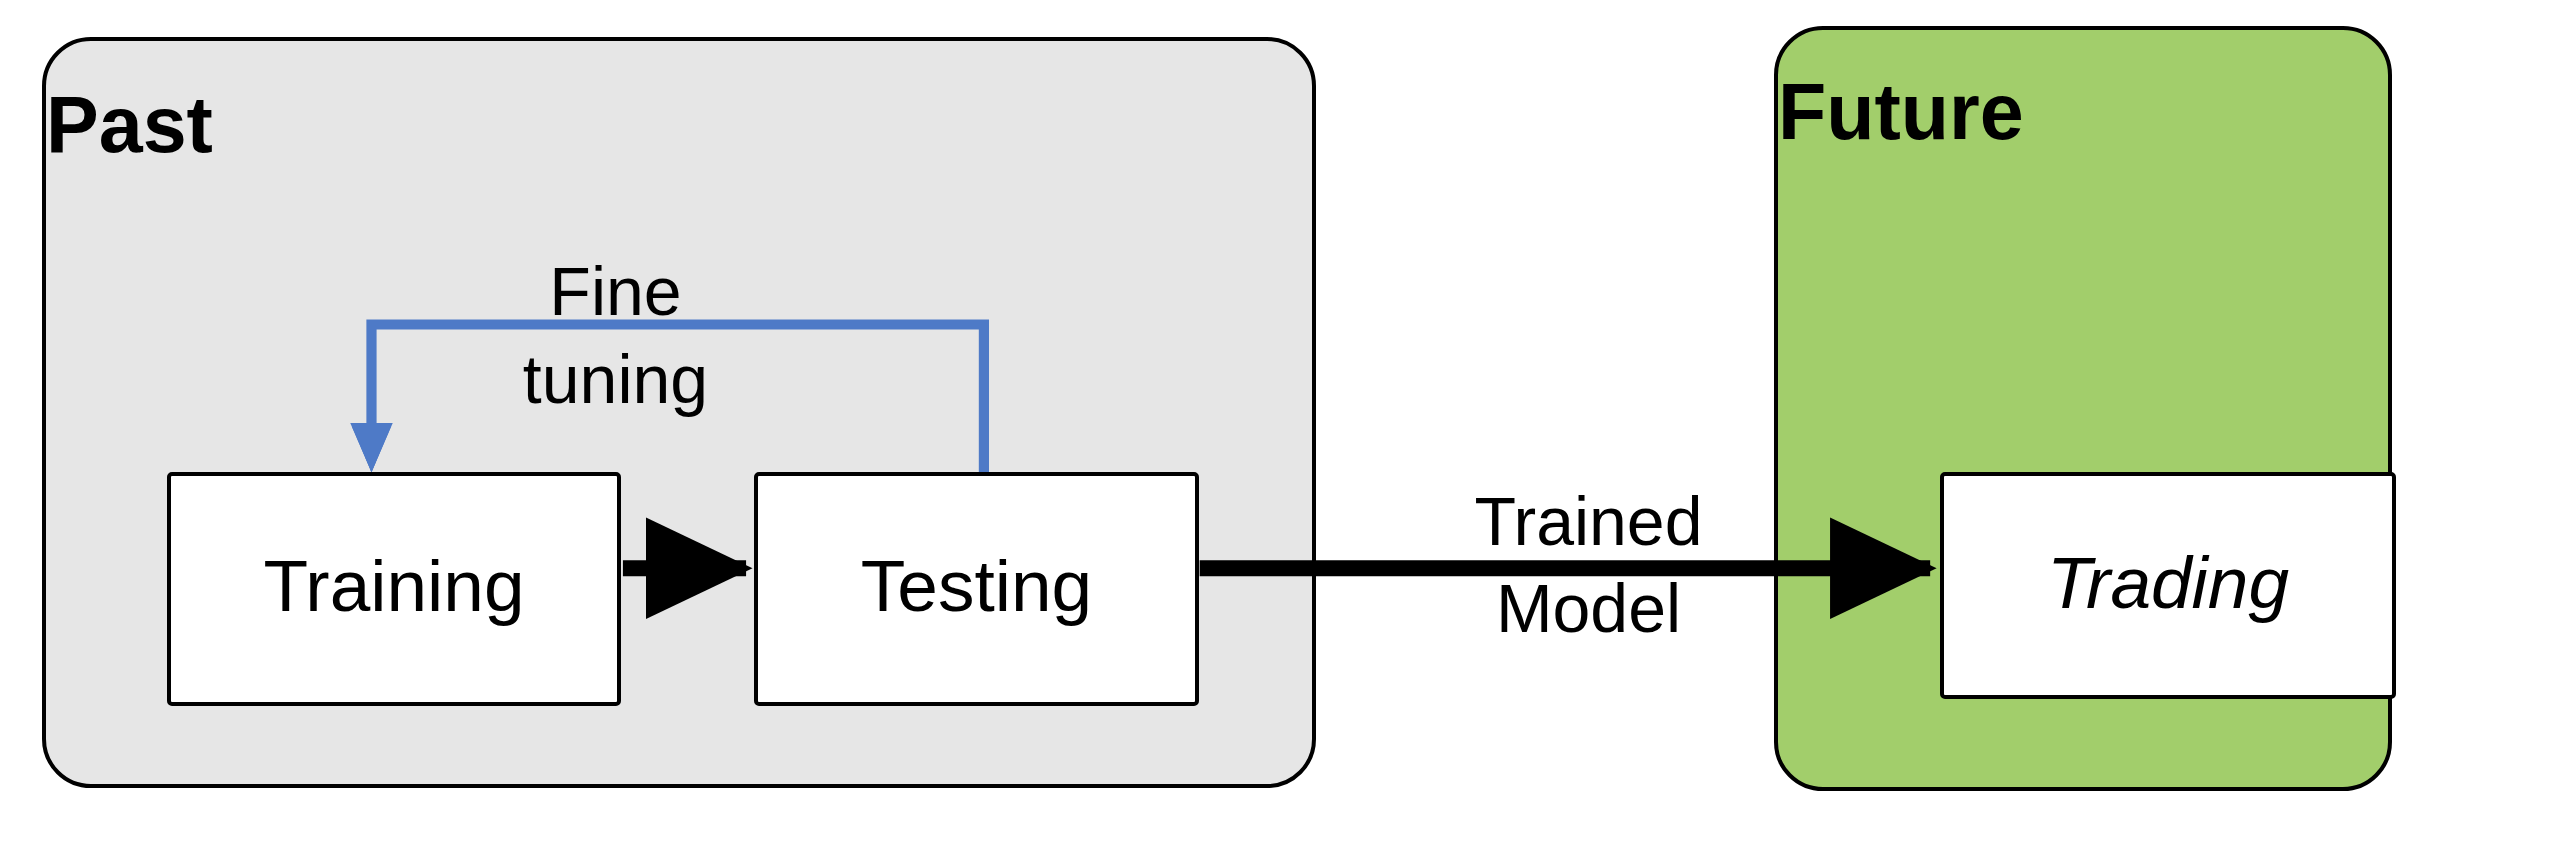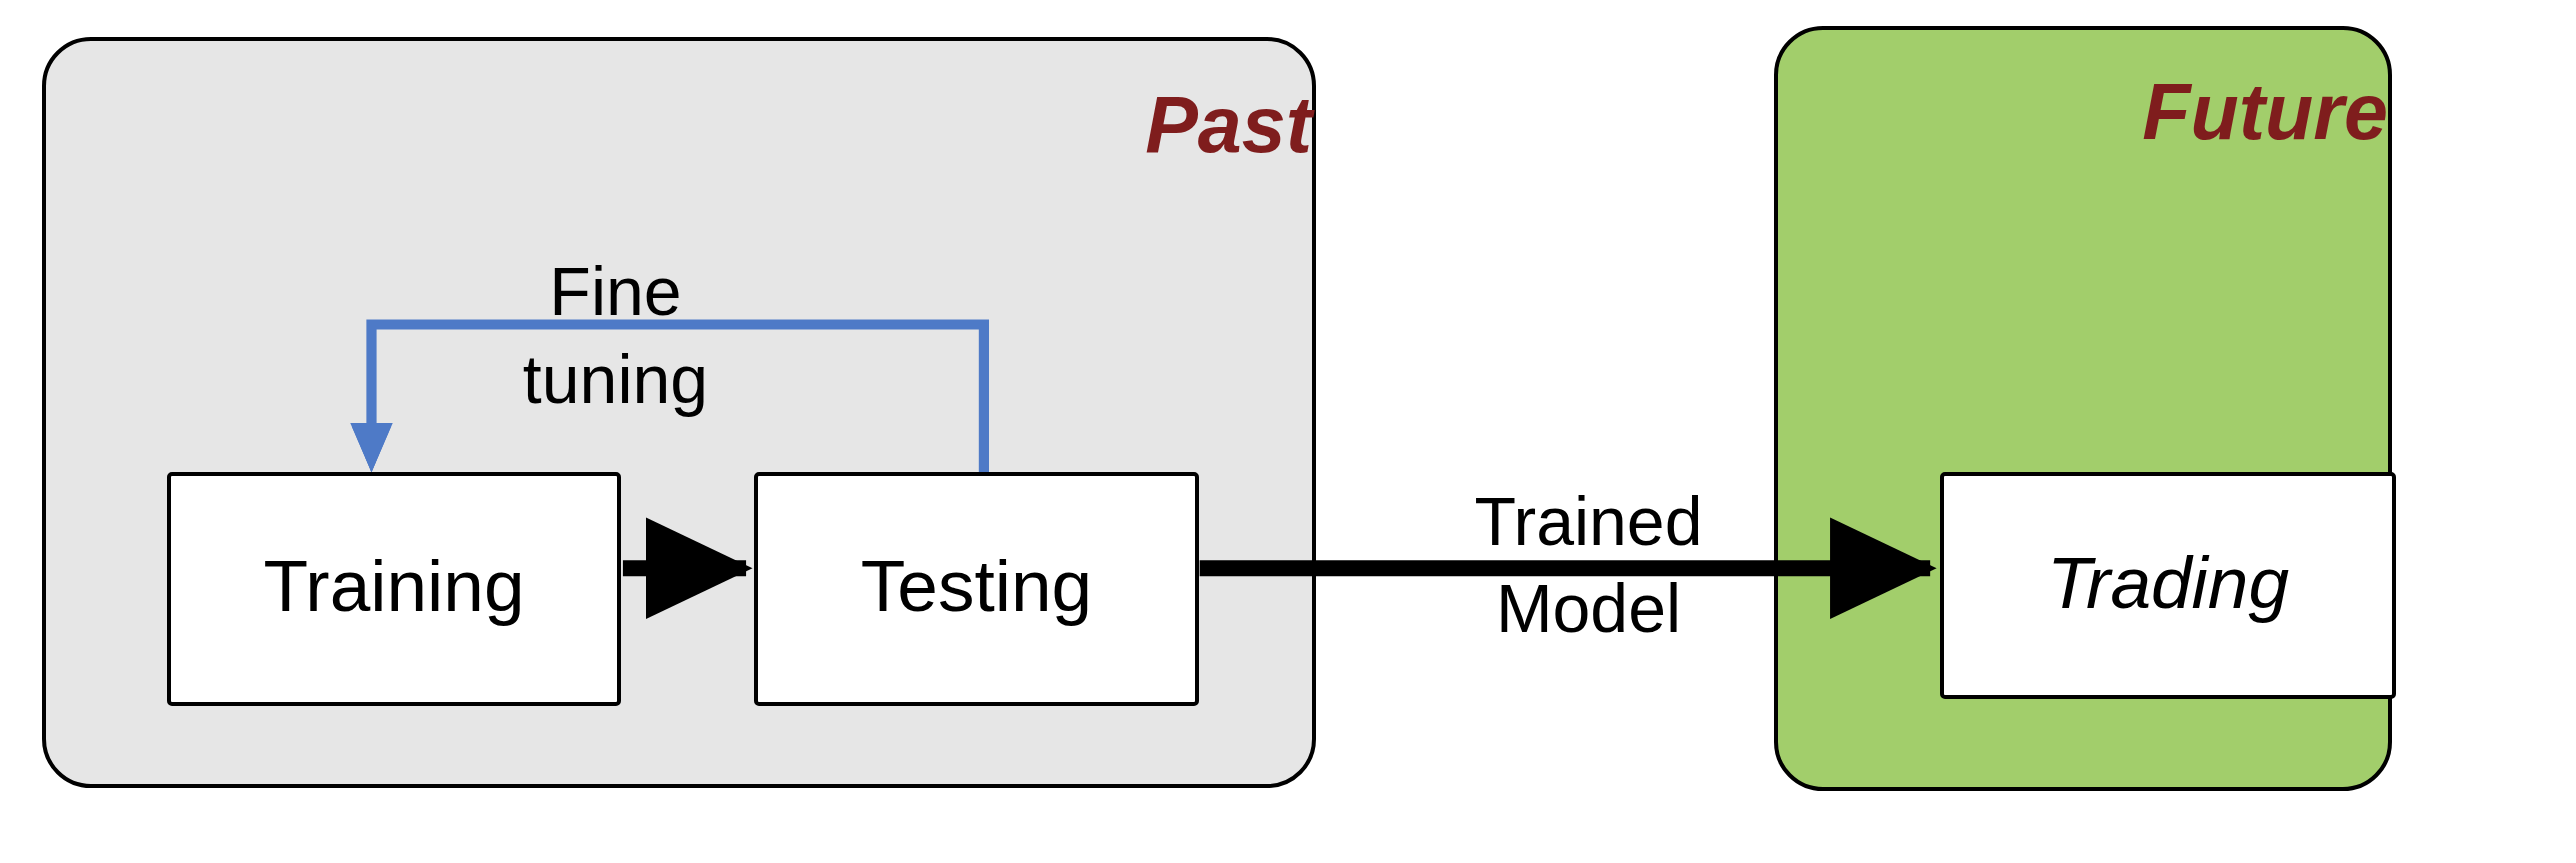--- a/index.html
+++ b/index.html
@@ -38,26 +38,25 @@
     top: 25.5px;
     width: 618px;
     height: 765px;
     background: #A2CE6B;
   }
 
   .group-title {
     position: absolute;
     left: 0;
     width: 100%;
-    text-align: right;
+    text-align: left;
     font-weight: bold;
-    color: #7f1d1d;
+    color: #000000;
     line-height: 1;
     white-space: nowrap;
-    font-style: italic;
   }
   #group-past .group-title {
     top: 44px;
     font-size: 79px;
   }
   #group-future .group-title {
     top: 42px;
     font-size: 79px;
   }
 

